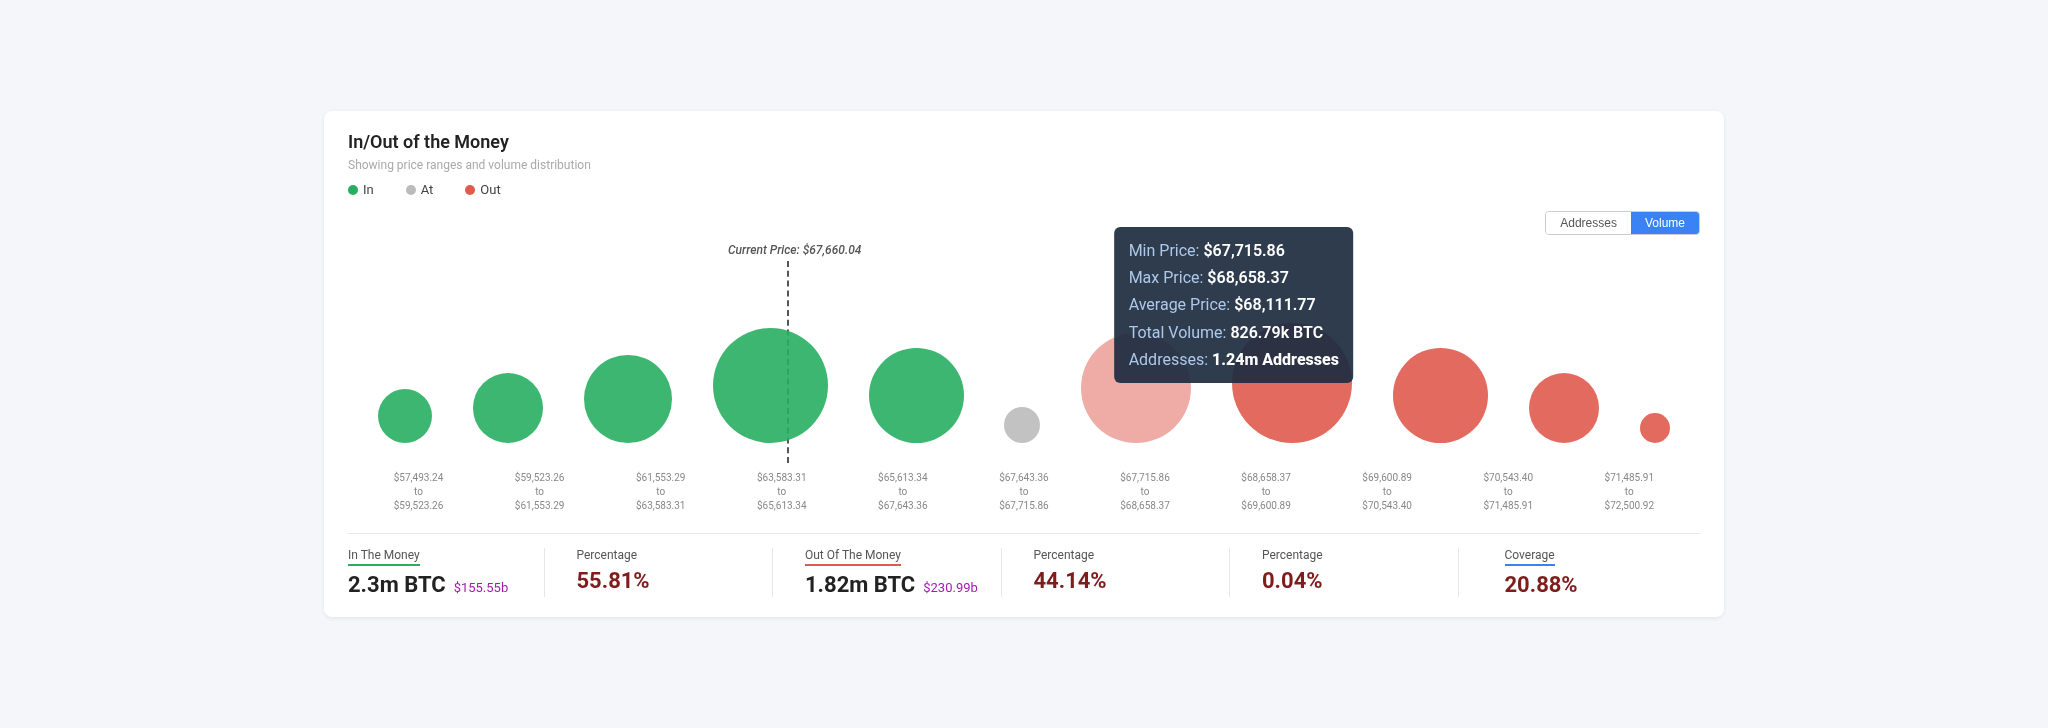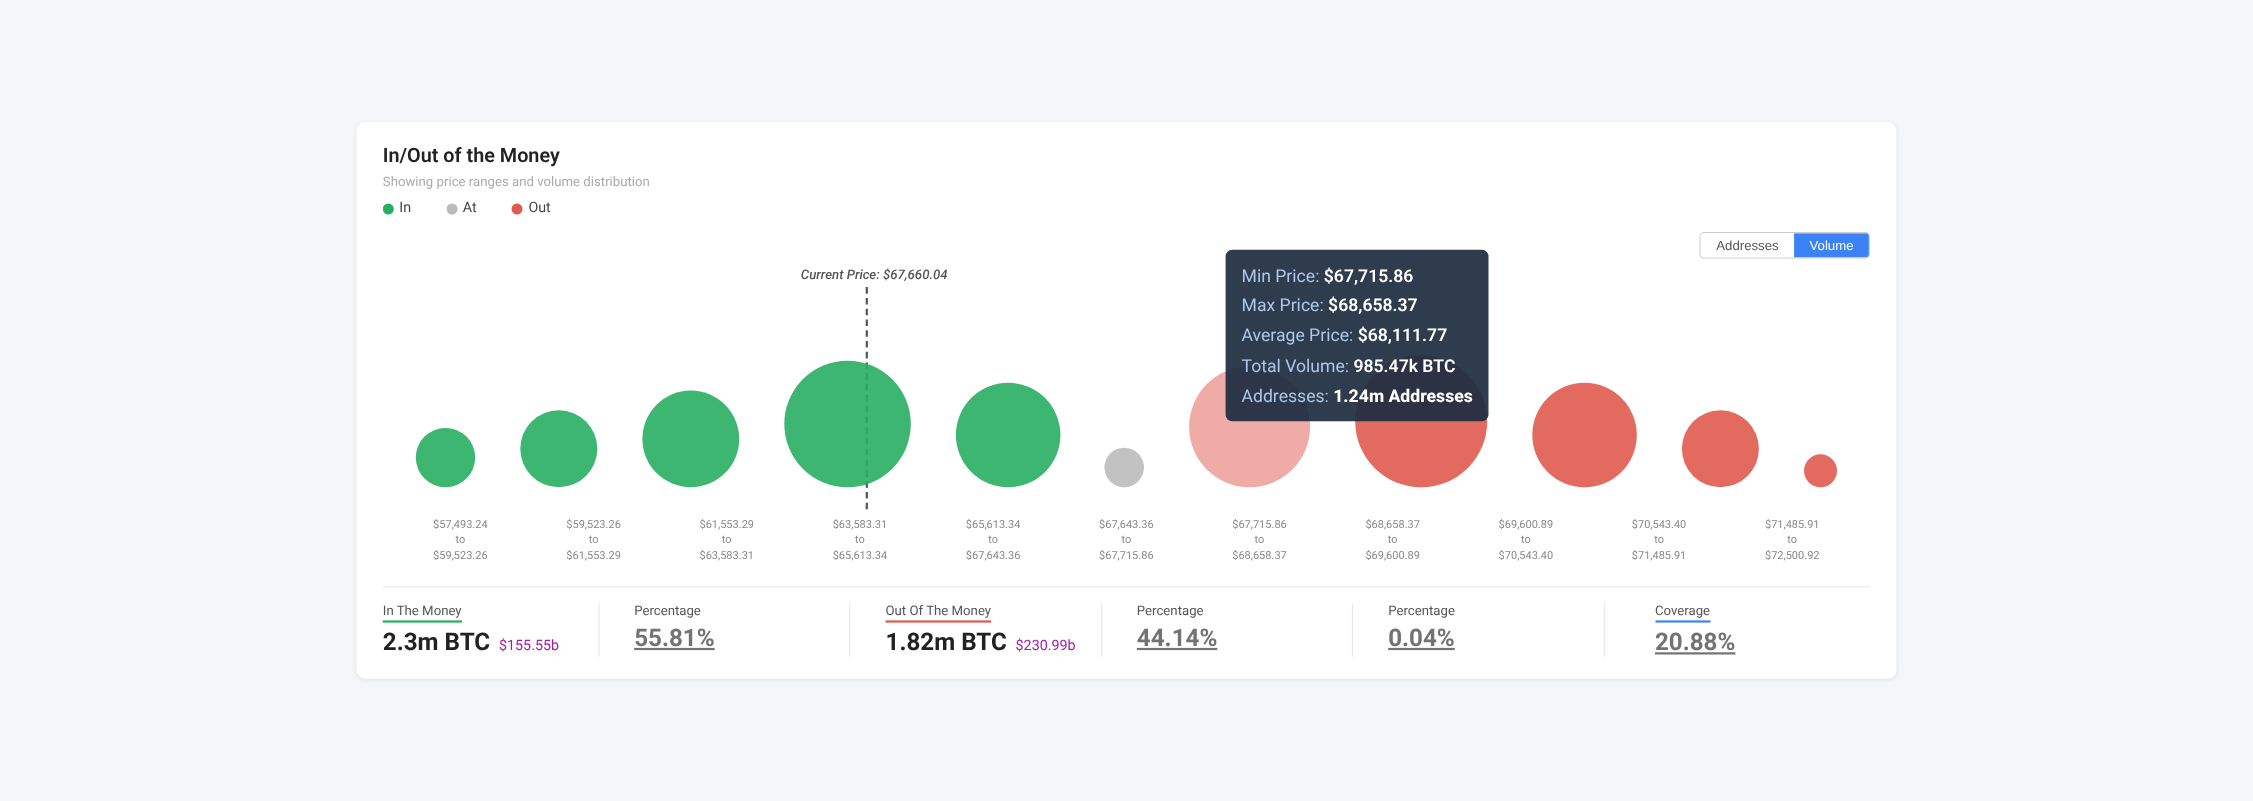--- a/index.html
+++ b/index.html
@@ -195,22 +195,21 @@
       font-weight: 700;
       color: #222;
     }
     .stat-sub {
       font-size: 13px;
       color: #a21caf;
     }
     .stat-pct {
       font-size: 22px;
       font-weight: 700;
-      color: #737373;
-      text-decoration: underline;
+      color: #7f1d1d;
     }
   </style>
 </head>
 <body>
 
 <div class="card">
 
   <div class="title">In/Out of the Money</div>
   <div class="subtitle">Showing price ranges and volume distribution</div>
 
@@ -281,21 +280,21 @@
           <div class="tt-row">
             <span class="tt-label">Max Price:</span>
             <span class="tt-value">$68,658.37</span>
           </div>
           <div class="tt-row">
             <span class="tt-label">Average Price:</span>
             <span class="tt-value">$68,111.77</span>
           </div>
           <div class="tt-row">
             <span class="tt-label">Total Volume:</span>
-            <span class="tt-value">985.47k BTC</span>
+            <span class="tt-value">826.79k BTC</span>
           </div>
           <div class="tt-row">
             <span class="tt-label">Addresses:</span>
             <span class="tt-value bold">1.24m Addresses</span>
           </div>
         </div>
       </div>
 
       <div class="bubble-col">
         <div class="bubble bubble-red" style="width:120px;height:120px;"></div>

